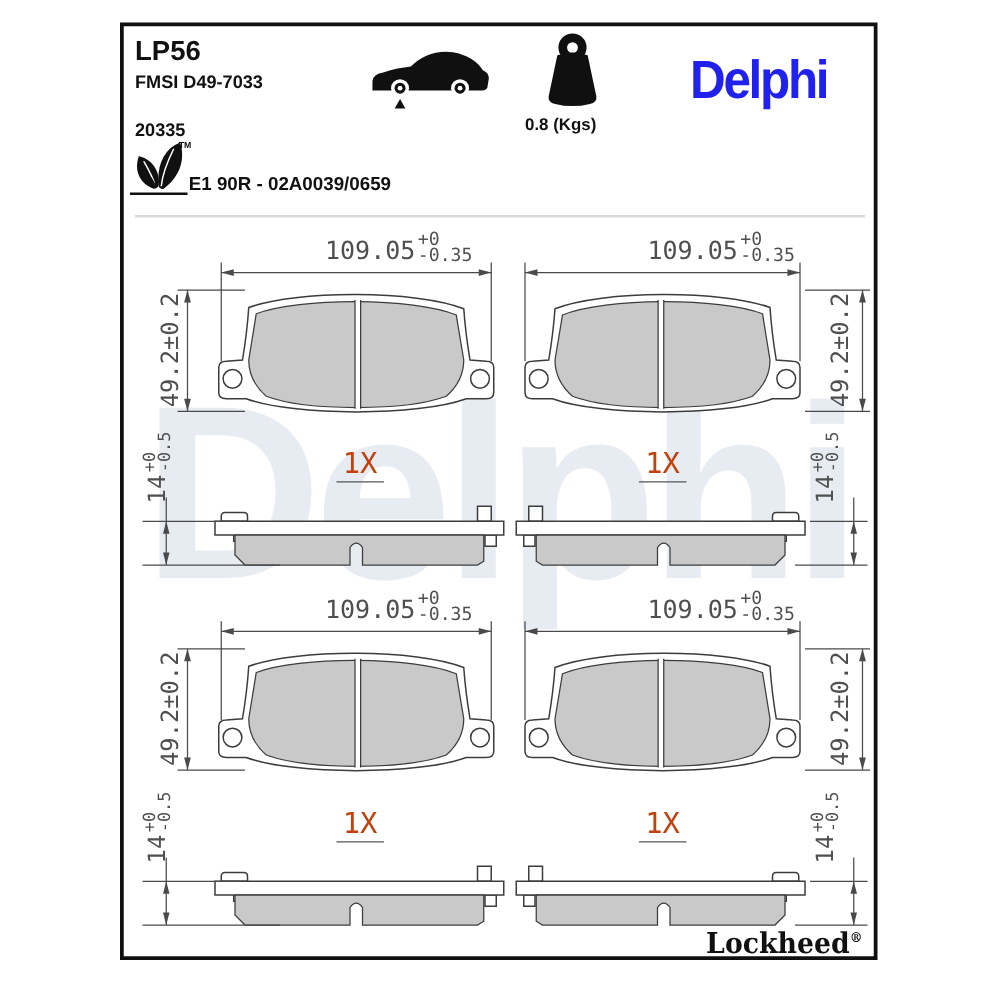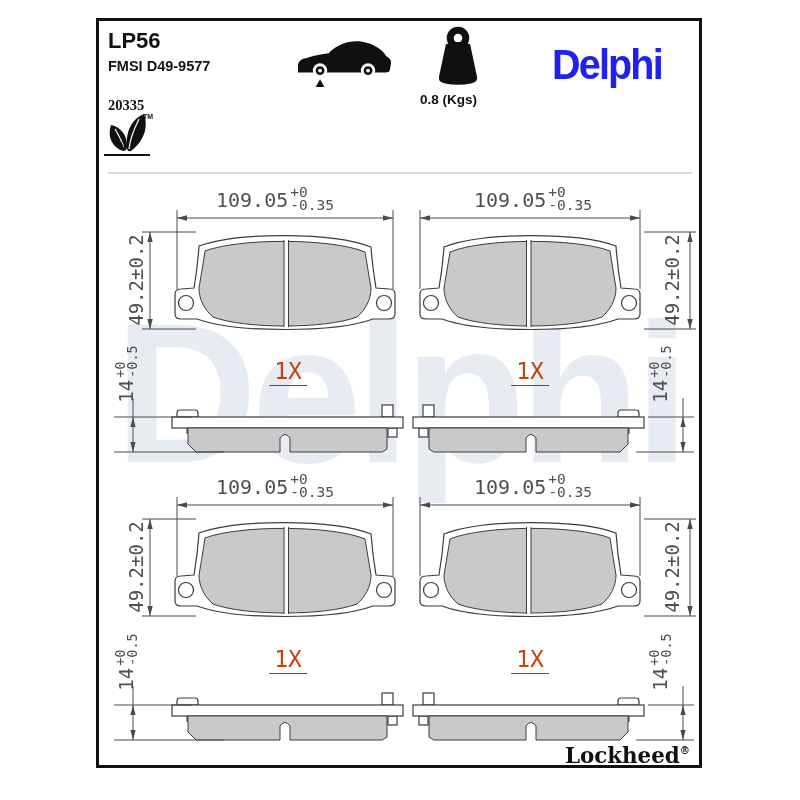--- a/index.html
+++ b/index.html
@@ -29,21 +29,21 @@
   .drawing{position:absolute;left:0;top:0;z-index:1;}
   .plate{fill:#ffffff;stroke:#3c3c3c;stroke-width:1.2;}
   .friction{fill:#c9c9c9;stroke:#3c3c3c;stroke-width:1;}
   .hole{fill:#ffffff;stroke:#3c3c3c;stroke-width:1.2;}
   .slot{fill:#ffffff;stroke:none;}
   .slotline{stroke:#3c3c3c;stroke-width:1;}
   .dim{stroke:#4a4a4a;stroke-width:1;}
   .ah{fill:#4a4a4a;stroke:none;}
   
   .dimtext{font-family:"DejaVu Sans Mono",monospace;color:#4f4f4f;z-index:2;white-space:nowrap;}
-  .dimw{position:absolute;display:flex;align-items:flex-end;}
+  .dimw{position:absolute;display:flex;align-items:flex-end;margin-left:44px;}
   .dmain{font-size:20px;line-height:1;}
   .tolstack{display:flex;flex-direction:column;font-size:14.5px;line-height:13px;
             margin-left:2px;transform:translateY(2px);}
   .dimv{position:absolute;transform:translate(-50%,-50%) rotate(-90deg);font-size:19px;}
   .dimt{position:absolute;display:flex;align-items:flex-end;
         transform:translate(-50%,-50%) rotate(-90deg);}
   .dmain2{font-size:19px;line-height:1;}
   .tolstack2{display:flex;flex-direction:column;font-size:13.5px;line-height:12px;
              margin-left:2px;transform:translateY(2px);}
   .qty{position:absolute;transform:translate(-50%,-50%);font-size:23px;color:#c2410c;
@@ -56,22 +56,22 @@
   .lockheed sup{font-size:11px;}
 </style>
 </head>
 <body>
 
 <div class="page">
 
   <div class="watermark">Delphi</div>
 
   <div class="abs h-part">LP56</div>
-  <div class="abs h-sub" style="left:108px;top:58px;">FMSI D49-9577</div>
-  <div class="abs h-sub" style="left:108px;top:97px;font-family:Liberation Serif, serif;">20335</div>
+  <div class="abs h-sub" style="left:108px;top:58px;">FMSI D49-7033</div>
+  <div class="abs h-sub" style="left:108px;top:97px;">20335</div>
   <div class="abs brand-logo">Delphi</div>
 
   <svg class="abs" style="left:297px;top:31px;z-index:2;" width="96" height="58" viewBox="0 0 100 58">
     <path fill="#101010" d="M1,42 L1,34 Q2,28 10,27 C18,24 26,23 33,22 C41,13 55,8 68,10
                             C80,12 89,18 93,25 Q98,27 98,32 L97,38 Q97,42 92,42 Z"></path>
     <circle cx="24" cy="40" r="7.5" fill="#fff"></circle>
     <circle cx="24" cy="40" r="4.6" fill="#101010"></circle>
     <circle cx="24" cy="40" r="2" fill="#fff"></circle>
     <circle cx="74" cy="40" r="7.5" fill="#fff"></circle>
     <circle cx="74" cy="40" r="4.6" fill="#101010"></circle>
@@ -86,20 +86,21 @@
   <div class="abs weight-label">0.8 (Kgs)</div>
 
   <svg class="abs" style="left:106px;top:111px;z-index:2;" width="40" height="42" viewBox="0 0 40 42">
     <path fill="#101010" d="M17,40 C6,36 1,26 5,14 C15,16 22,25 21,37 Q20,40 17,40 Z"></path>
     <path fill="#101010" d="M21,38 C19,22 25,8 38,3 C43,17 37,31 25,40 Q22,41 21,38 Z"></path>
     <path stroke="#fff" stroke-width="1.2" fill="none" d="M9,18 C13,25 16,30 18,37 M33,8 C28,18 24,28 23,38"></path>
   </svg>
   <div class="abs leaf-tm">TM</div>
   <div class="abs leaf-n">N</div>
   <div class="abs leaf-line"></div>
+  <div class="abs homolog">E1 90R - 02A0039/0659</div>
 
   <div class="abs sep"></div>
 
   <svg class="drawing" width="800" height="800" viewBox="0 0 800 800">
     <defs>
       <g id="pad-front">
         <path class="plate" d="M24,16 C62,2 158,2 196,17 C197,31 199,46 201,58 L214,59
                  Q220,59 220,64 L220,84 Q220,89 214,89 L198,89 C160,103 60,103 22,89
                  L6,89 Q0,89 0,84 L0,64 Q0,59 6,59 L19,58 C21,46 23,31 24,16 Z"></path>
         <circle class="hole" cx="11" cy="73" r="7.5"></circle>

